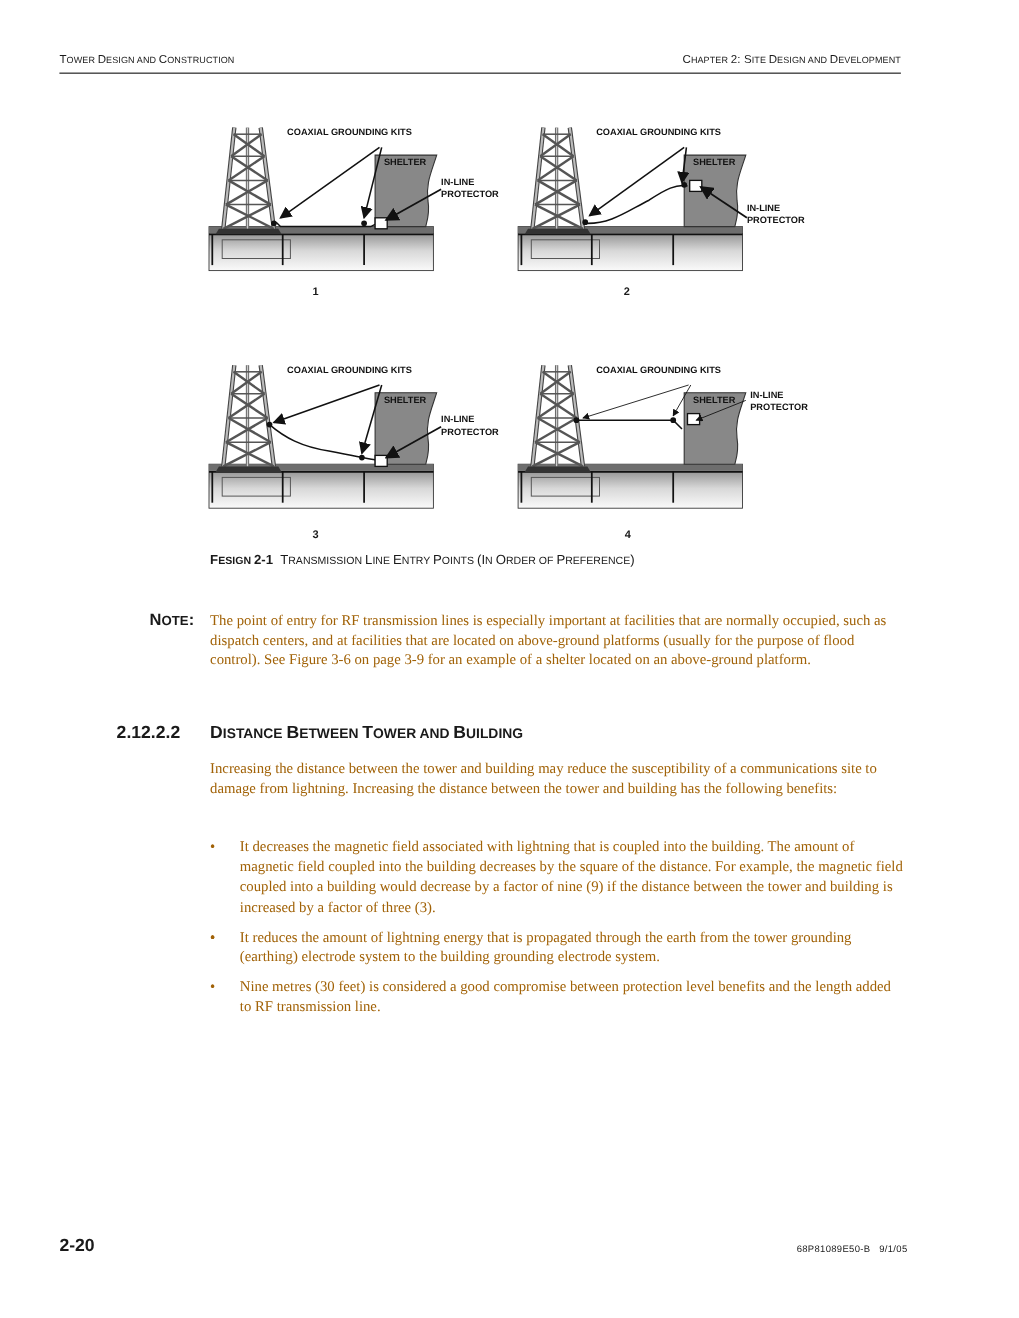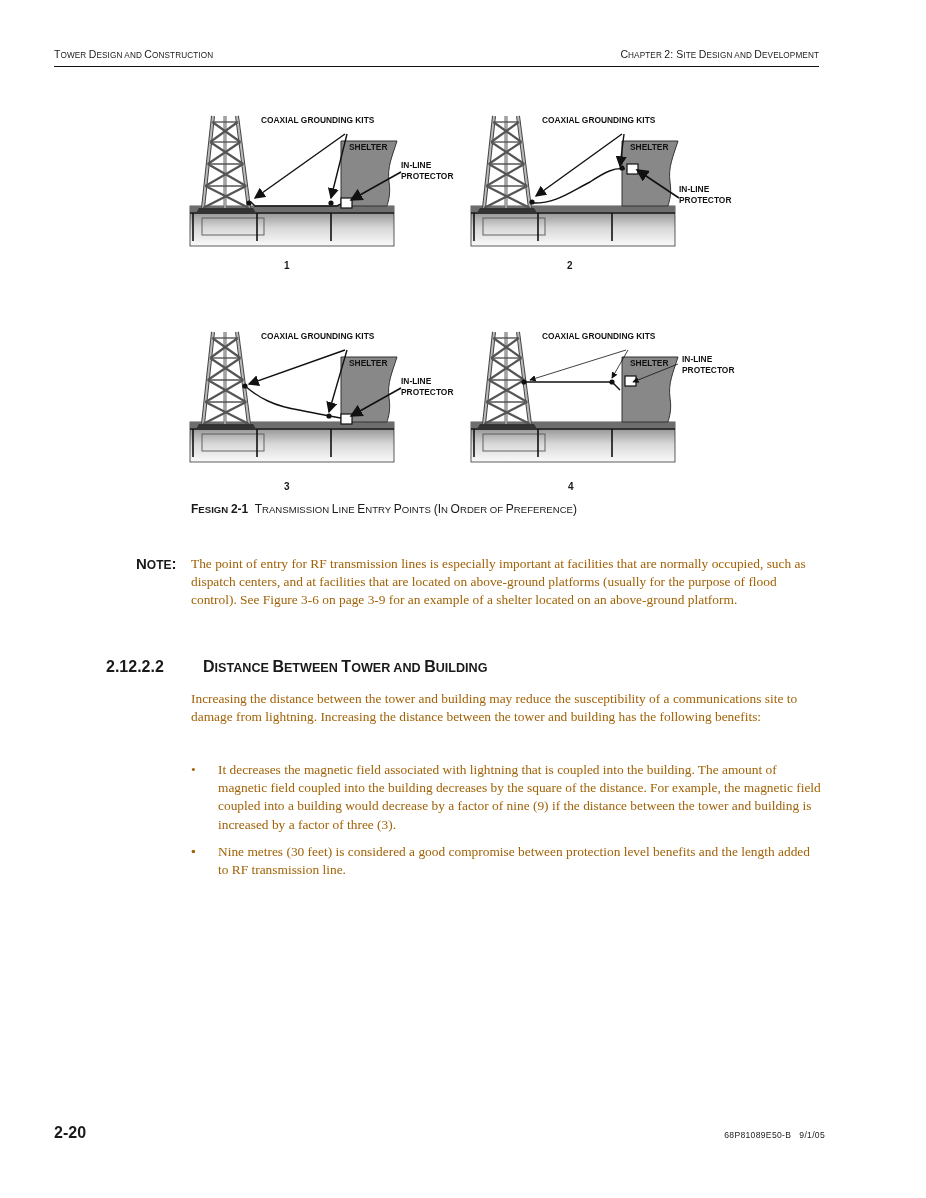--- a/index.html
+++ b/index.html
@@ -19,21 +19,21 @@
   #caption { position:absolute; left:191px; top:502px; font-family:"Liberation Sans", sans-serif; font-size:12px; white-space:nowrap; }
   #caption .b { font-weight:bold; }
   #caption .sc { font-size:9.6px; }
 
   .serif { font-family:"Liberation Serif", serif; font-size:13.4px; line-height:18.2px; color:#a16207; }
   #note-label { position:absolute; left:136px; top:555px; font-family:"Liberation Sans", sans-serif; font-weight:bold; font-size:15px; }
   #note-label .sc { font-size:12px; }
   #note-text { position:absolute; left:191px; top:555px; width:630px; text-indent:0; }
 
   #sec-num { position:absolute; left:106px; top:658px; font-family:"Liberation Sans", sans-serif; font-weight:bold; font-size:16px;text-align:right; }
-  #sec-title { position:absolute; left:191px; top:658px; font-family:"Liberation Sans", sans-serif; font-weight:bold; font-size:16px; white-space:nowrap;margin-left:12px; }
+  #sec-title { position:absolute; left:191px; top:658px; font-family:"Liberation Sans", sans-serif; font-weight:bold; font-size:16px; white-space:nowrap; }
   #sec-title .sc { font-size:12.6px; }
   #intro { position:absolute; left:191px; top:690px; width:630px; }
   #bullets { position:absolute; left:191px; top:761px; width:630px; margin:0; padding:0; list-style:none; }
   #bullets li { position:relative; padding-left:27px; margin-bottom:9px; }
   #bullets .dot { position:absolute; left:0; top:0; }
 
   #foot-page { position:absolute; left:54px; top:1124px; font-family:"Liberation Sans", sans-serif; font-weight:bold; font-size:16px;text-align:right; }
   #foot-doc { position:absolute; right:101px; top:1130px; font-family:"Liberation Sans", sans-serif; font-size:8.6px; letter-spacing:0.3px; white-space:pre; }
 </style>
 </head>
@@ -273,18 +273,18 @@
 <div id="note-label"><span class="big">N</span><span class="sc">OTE</span><span class="big">:</span></div>
 <div id="note-text" class="serif">The point of entry for RF transmission lines is especially important at facilities that are normally occupied, such as dispatch centers, and at facilities that are located on above-ground platforms (usually for the purpose of flood control). See Figure 3-6 on page 3-9 for an example of a shelter located on an above-ground platform.</div>
 
 <div id="sec-num">2.12.2.2</div>
 <div id="sec-title"><span class="big">D</span><span class="sc">ISTANCE </span><span class="big">B</span><span class="sc">ETWEEN </span><span class="big">T</span><span class="sc">OWER AND </span><span class="big">B</span><span class="sc">UILDING</span></div>
 <div id="intro" class="serif">Increasing the distance between the tower and building may reduce the susceptibility of a communications site to damage from lightning. Increasing the distance between the tower and building has the following benefits:</div>
 
 <ul id="bullets" class="serif">
   <li><span class="dot">•</span><span>It decreases the magnetic field associated with lightning that is coupled into the building. The amount of magnetic field coupled into the building decreases by the square of the distance. For example, the magnetic field coupled into a building would decrease by a factor of nine (9) if the distance between the tower and building is increased by a factor of three (3).</span></li>
   <li><span class="dot">•</span></li>
-  <li><span class="dot">•</span></li>
+  <li><span class="dot">•</span><span>It reduces the amount of lightning energy that is propagated through the earth from the tower grounding (earthing) electrode system to the building grounding electrode system.</span></li>
   <li><span class="dot">•</span><span>Nine metres (30 feet) is considered a good compromise between protection level benefits and the length added to RF transmission line.</span></li>
 </ul>
 
 <div id="foot-page">2-20</div>
 <div id="foot-doc">68P81089E50-B   9/1/05</div>
 
 </body></html>

